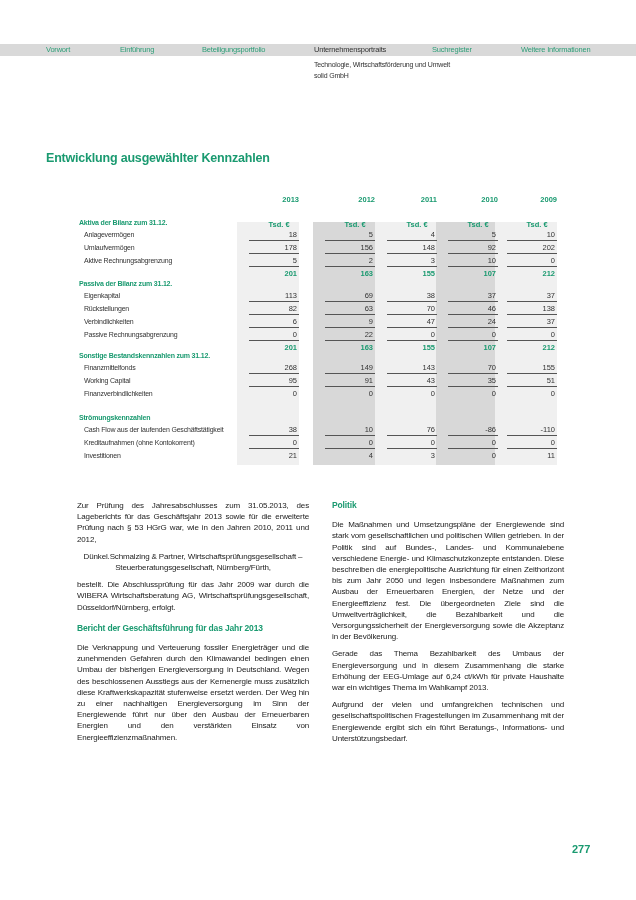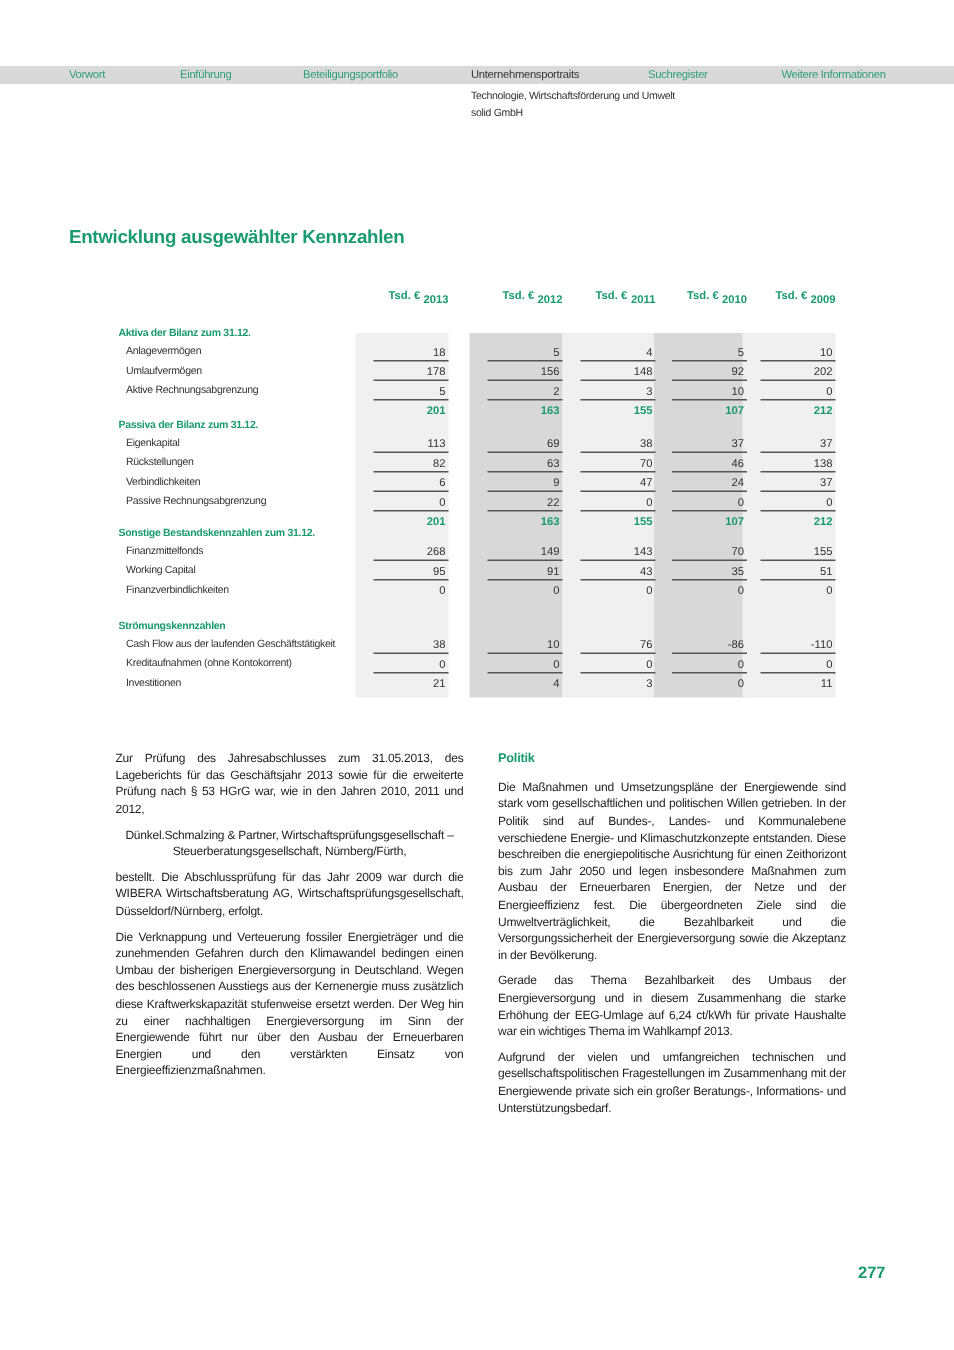--- a/index.html
+++ b/index.html
@@ -11,21 +11,21 @@
   .nav-item.active { color: #333; }
   .subnav { position: absolute; left: 314px; top: 59px; font-size: 7px; line-height: 11px; color: #333; letter-spacing: -0.2px; }
 
   .page-title { position: absolute; left: 46px; top: 151px; font-size: 12.5px; font-weight: bold; color: #1a9a70; letter-spacing: -0.2px; }
 
   .table { position: absolute; left: 0; top: 0; width: 636px; }
   .col-bg { position: absolute; top: 222px; height: 243px; }
   .col-bg.light { background: #f0f0f0; }
   .col-bg.dark { background: #d8d8d8; }
   .year { position: absolute; top: 195px; font-size: 7.5px; font-weight: bold; color: #1a9a70; text-align: right; width: 40px; }
-  .unit { position: absolute; top: 192px; font-size: 7.5px; font-weight: bold; color: #1a9a70; text-align: left; width: 40px; }
+  .unit { position: absolute; top: 220px; font-size: 7.5px; font-weight: bold; color: #1a9a70; text-align: center; width: 40px; }
 
   .sec-label { position: absolute; left: 79px; font-size: 7px; font-weight: bold; color: #1a9a70; white-space: nowrap; letter-spacing: -0.2px; }
   .row-label { position: absolute; left: 84px; font-size: 7px; color: #333; white-space: nowrap; letter-spacing: -0.2px; }
   .cell { position: absolute; font-size: 7.5px; color: #333; text-align: right; width: 50px; height: 12px; line-height: 12px; padding-right: 2px; }
   .cell.total { color: #1a9a70; font-weight: bold; }
   .cell.ul { border-bottom: 1.5px solid #555; }
 
   .col-text { position: absolute; width: 232px; font-size: 8px; line-height: 11.2px; color: #222; text-align: justify; letter-spacing: -0.15px; }
   .col-text h3 { font-size: 8.5px; font-weight: bold; color: #1a9a70; margin-bottom: 8px; }
   .col-text p { margin-bottom: 6px; }
@@ -159,23 +159,24 @@
     <div class="cell" style="left: 325px; top: 449.8px;">4</div>
     <div class="cell" style="left: 387px; top: 449.8px;">3</div>
     <div class="cell" style="left: 448px; top: 449.8px;">0</div>
     <div class="cell" style="left: 507px; top: 449.8px;">11</div>
   </div>
 
 <div class="col-text" style="left:77px; top:500px;">
   <p>Zur Prüfung des Jahresabschlusses zum 31.05.2013, des Lageberichts für das Geschäftsjahr 2013 sowie für die erweiterte Prüfung nach § 53 HGrG war, wie in den Jahren 2010, 2011 und 2012,</p>
   <p class="center">Dünkel.Schmalzing &amp; Partner, Wirtschaftsprüfungsgesellschaft – Steuerberatungsgesellschaft, Nürnberg/Fürth,</p>
   <p>bestellt. Die Abschlussprüfung für das Jahr 2009 war durch die WIBERA Wirtschaftsberatung AG, Wirtschaftsprüfungsgesellschaft, Düsseldorf/Nürnberg, erfolgt.</p>
+  <h3 class="mt">Bericht der Geschäftsführung für das Jahr 2013</h3>
   <p>Die Verknappung und Verteuerung fossiler Energieträger und die zunehmenden Gefahren durch den Klimawandel bedingen einen Umbau der bisherigen Energieversorgung in Deutschland. Wegen des beschlossenen Ausstiegs aus der Kernenergie muss zusätzlich diese Kraftwerkskapazität stufenweise ersetzt werden. Der Weg hin zu einer nachhaltigen Energieversorgung im Sinn der Energiewende führt nur über den Ausbau der Erneuerbaren Energien und den verstärkten Einsatz von Energieeffizienzmaßnahmen.</p>
 </div>
 
 <div class="col-text" style="left:332px; top:500px;">
   <h3>Politik</h3>
   <p>Die Maßnahmen und Umsetzungspläne der Energiewende sind stark vom gesellschaftlichen und politischen Willen getrieben. In der Politik sind auf Bundes-, Landes- und Kommunalebene verschiedene Energie- und Klimaschutzkonzepte entstanden. Diese beschreiben die energiepolitische Ausrichtung für einen Zeithorizont bis zum Jahr 2050 und legen insbesondere Maßnahmen zum Ausbau der Erneuerbaren Energien, der Netze und der Energieeffizienz fest. Die übergeordneten Ziele sind die Umweltverträglichkeit, die Bezahlbarkeit und die Versorgungssicherheit der Energieversorgung sowie die Akzeptanz in der Bevölkerung.</p>
   <p>Gerade das Thema Bezahlbarkeit des Umbaus der Energieversorgung und in diesem Zusammenhang die starke Erhöhung der EEG-Umlage auf 6,24 ct/kWh für private Haushalte war ein wichtiges Thema im Wahlkampf 2013.</p>
-  <p>Aufgrund der vielen und umfangreichen technischen und gesellschaftspolitischen Fragestellungen im Zusammenhang mit der Energiewende private sich ein großer Beratungs-, Informations- und Unterstützungsbedarf.</p>
+  <p>Aufgrund der vielen und umfangreichen technischen und gesellschaftspolitischen Fragestellungen im Zusammenhang mit der Energiewende ergibt sich ein führt Beratungs-, Informations- und Unterstützungsbedarf.</p>
 </div>
 
 <div class="page-num">277</div>
 
 </body></html>

